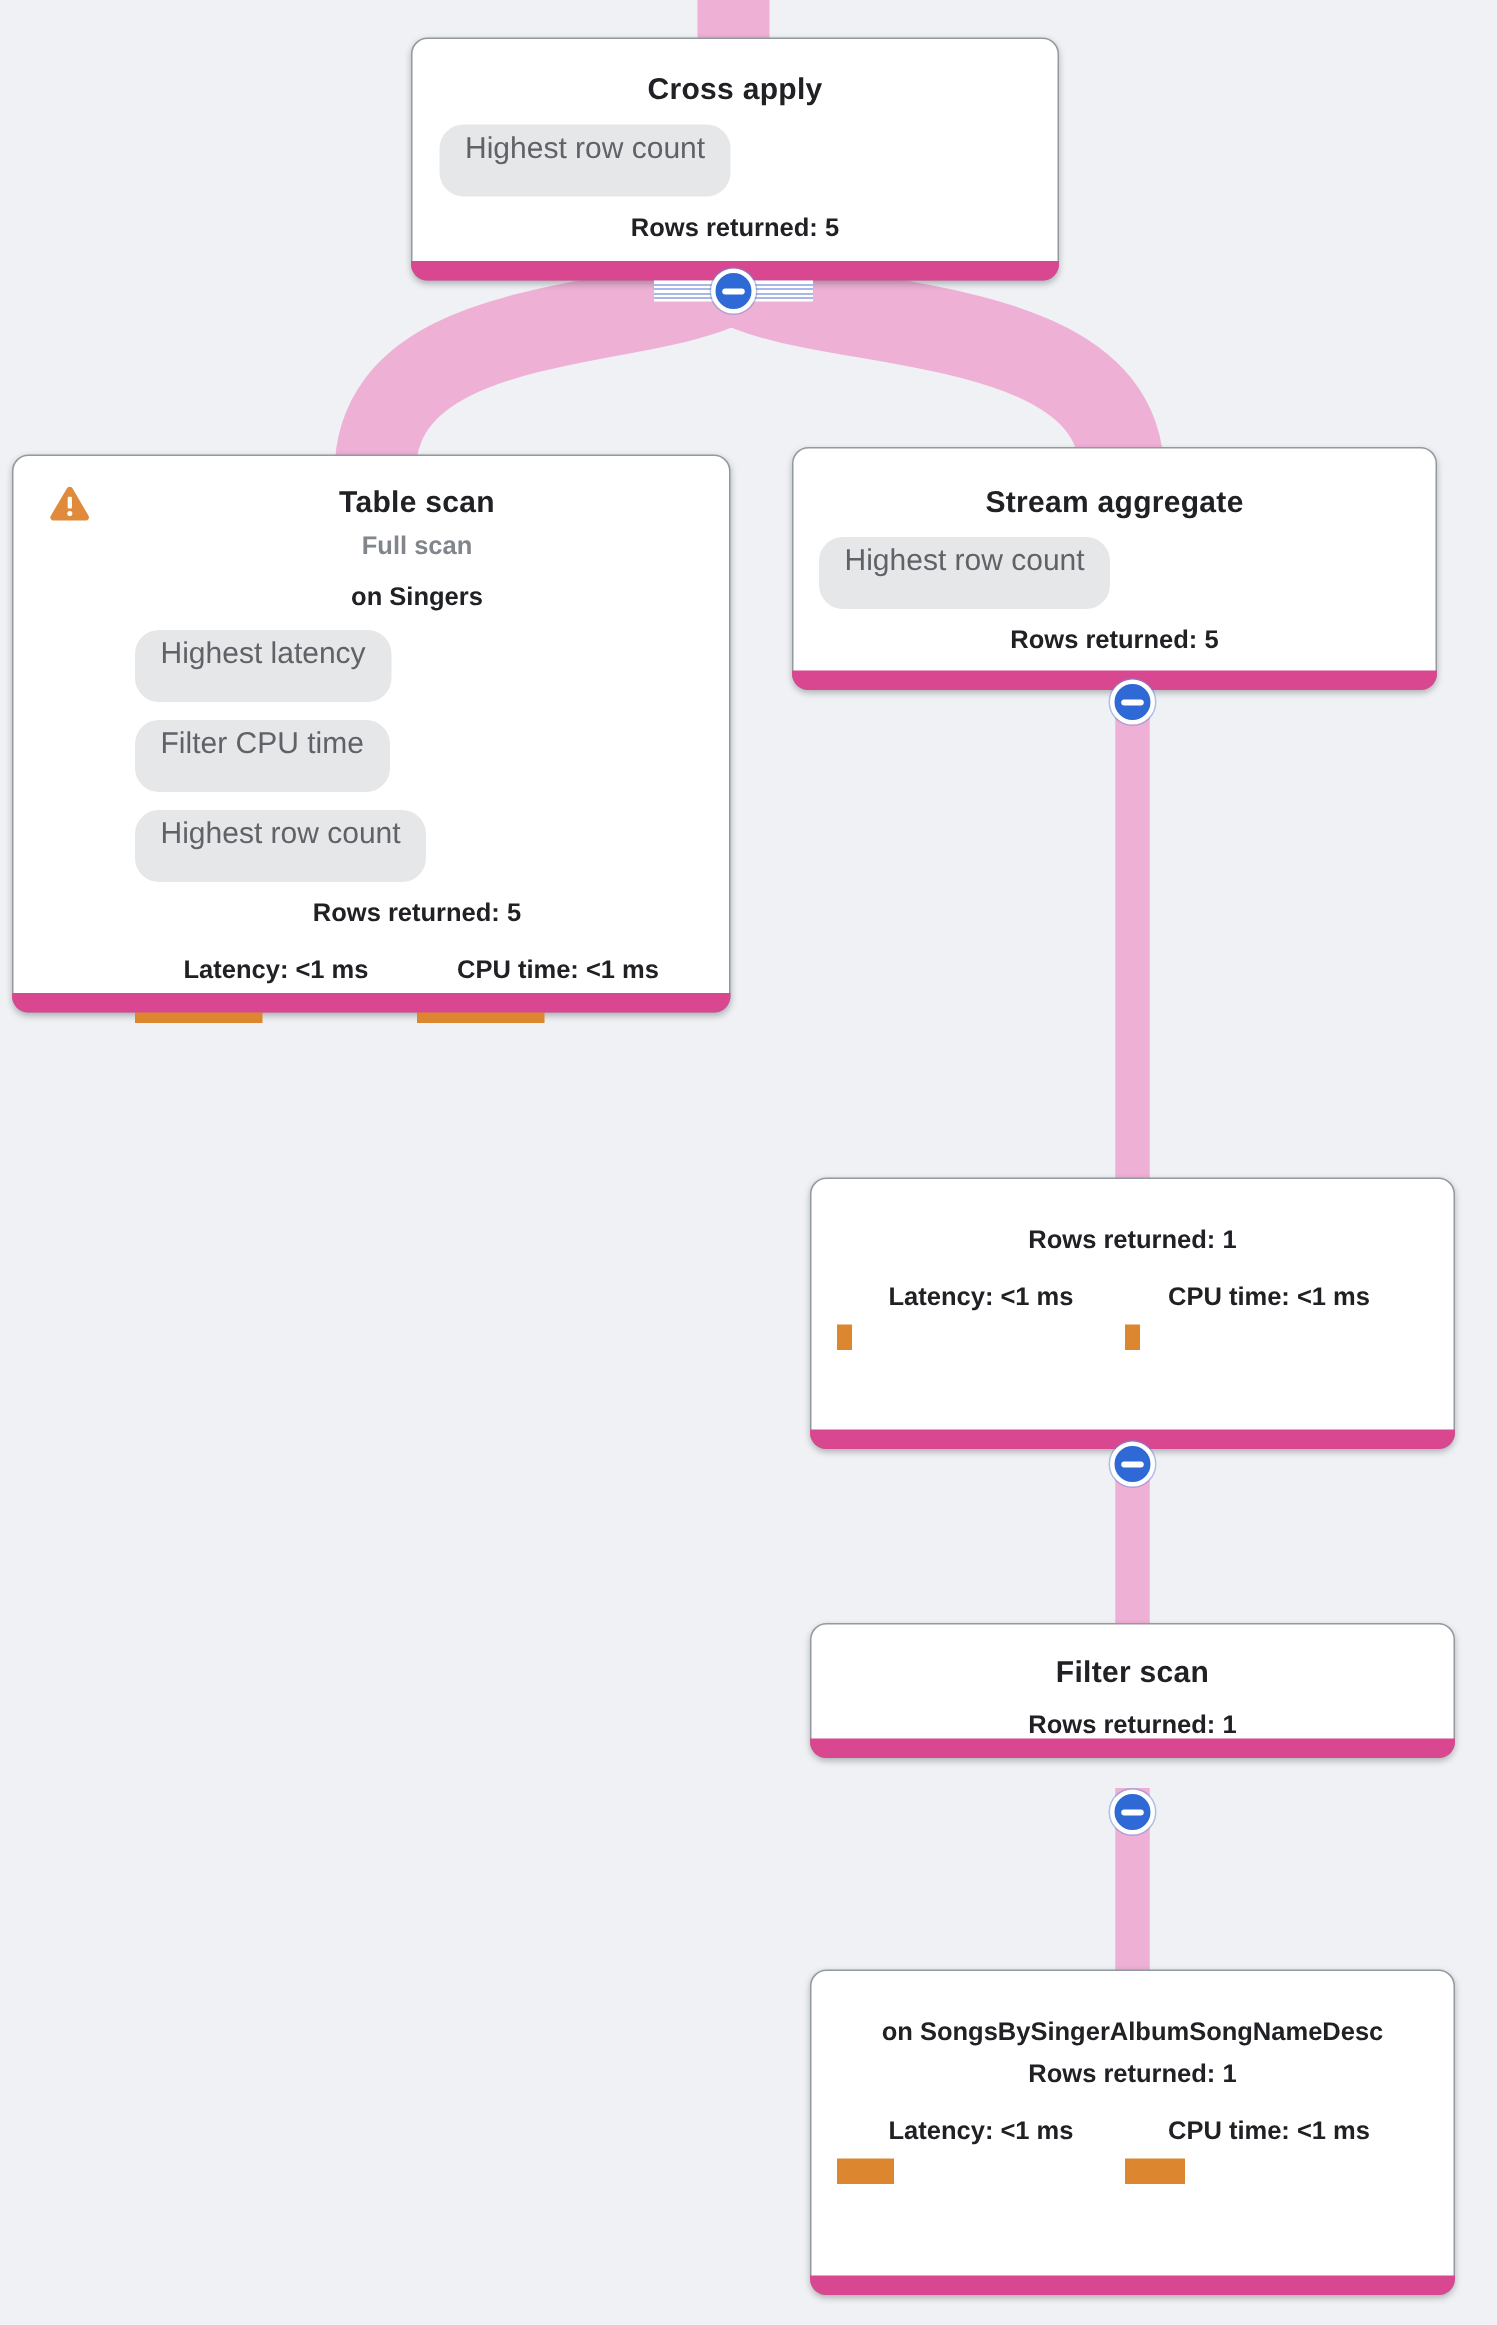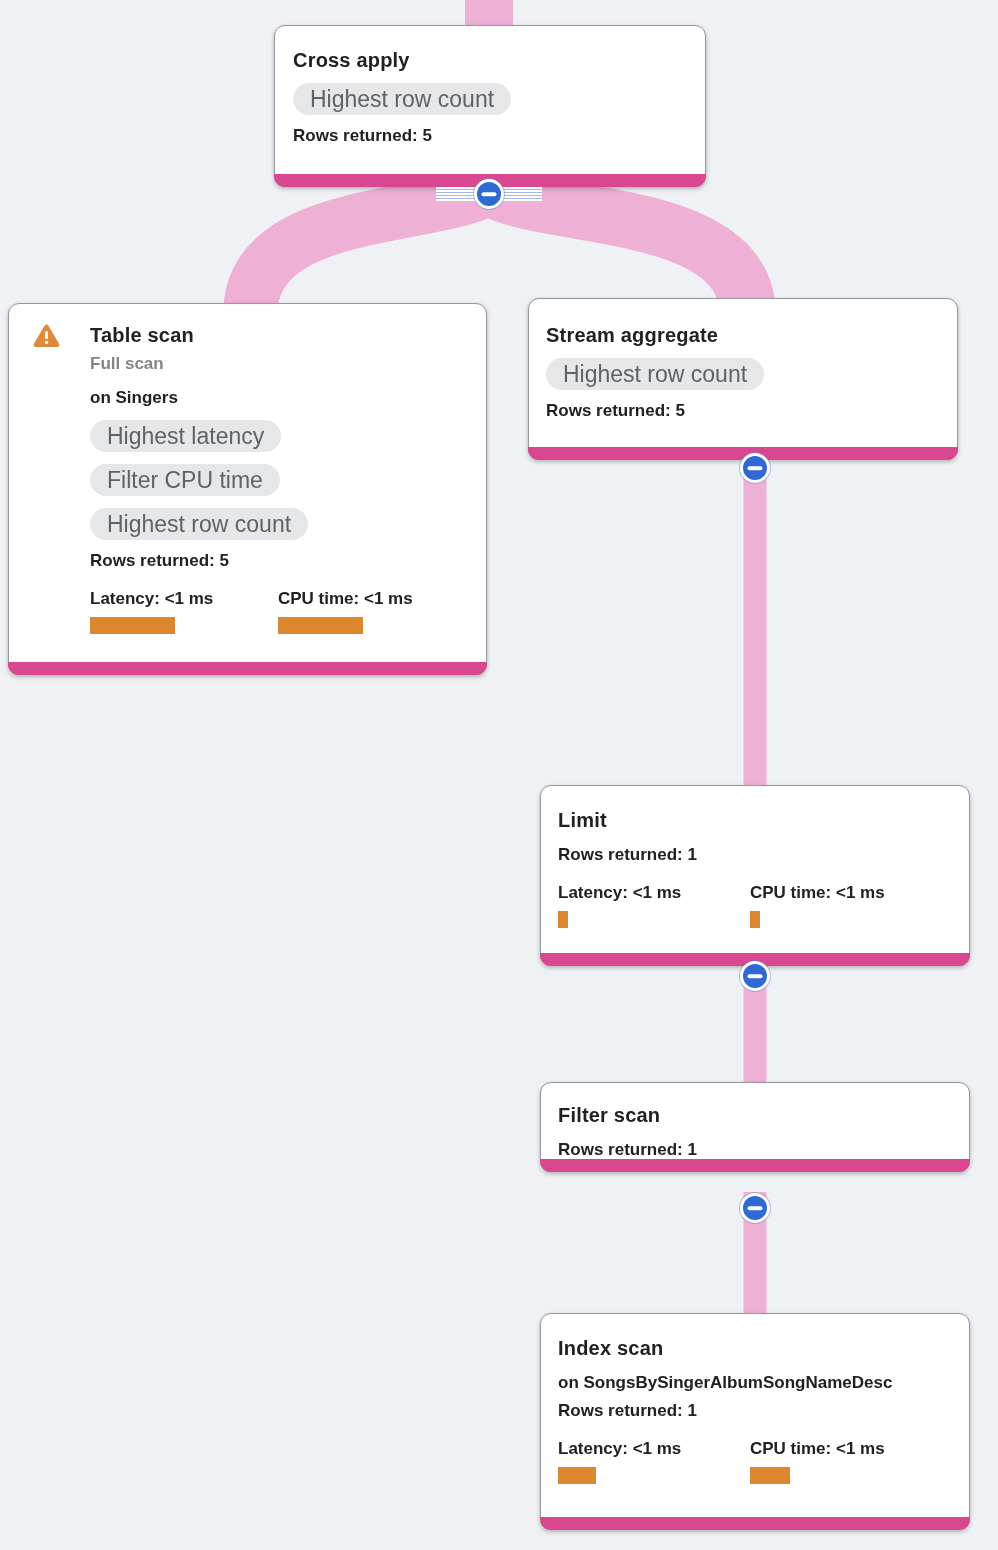--- a/index.html
+++ b/index.html
@@ -1,42 +1,42 @@
 <!DOCTYPE html>
 <html style="--canvas-bg: #eff1f4; --accent-bar: #d8478f; --edge: #eeb0d5; --metric-bar: #dd8630; --collapse-button: #2e69d5; --badge-bg: #e6e7e9; --badge-text: #5f6368; --title-text: #202124; --body-text: #202124; --muted-text: #80868b; --warning: #e08a3c; --stripe-line: #a9b7e8;"><head>
 <meta charset="utf-8">
 <style>
   * { margin:0; padding:0; box-sizing:border-box; }
   html,body { font-family:"Liberation Sans", sans-serif; }
   .canvas {
     position:relative; width:998px; height:1550px;
-    background:var(--canvas-bg,#eff1f4); overflow:hidden;
+    background:var(--canvas-bg,#eff1f4); overflow:hidden;text-align:center;
   }
   svg.edges { position:absolute; left:0; top:0; z-index:0; }
   .edge { fill:none; stroke:var(--edge,#eeb0d5); stroke-linecap:butt; }
 
   .node {
     position:absolute; background:#fff;
     border:1px solid #94999f; border-radius:11px;
     box-shadow:0 2px 4px rgba(60,64,67,.35);
     z-index:2;
   }
   .accent-bar {
     position:absolute; left:-1px; right:-1px; bottom:-1px; height:13px;
     background:var(--accent-bar,#d8478f);
     border-radius:0 0 11px 11px;
   }
   .node-title { font-size:20px; font-weight:bold; color:var(--title-text,#202124); line-height:28px; letter-spacing:.2px; }
   .line  { font-size:17px; color:var(--body-text,#202124); line-height:26px;font-weight:bold; }
   .muted { color:var(--muted-text,#80868b); }
   .badges { display:flex; flex-direction:column; align-items:flex-start; gap:12px; margin-top:9px; }
   .badge {
-    display:inline-block; height:32px; line-height:32px; padding:0 17px;
+    display:inline-block; height:48px; line-height:32px; padding:0 17px;
     background:var(--badge-bg,#e6e7e9); color:var(--badge-text,#5f6368);
-    border-radius:16px; font-size:23px; white-space:nowrap;
+    border-radius:16px; font-size:20px; white-space:nowrap;
   }
   .rows { margin-top:8px; }
   .metrics { display:flex; margin-top:12px; }
   .metric { width:192px; }
   .metric-bar { height:17px; margin-top:5px; background:var(--metric-bar,#dd8630); }
 
   
   #node-cross-apply      { left:274px; top:25px;   width:432px; height:162px; padding:20px 18px; }
   #node-table-scan       { left:8px;   top:303px;  width:479px; height:372px; padding:17px 20px 0 40px; }
   #node-stream-aggregate { left:528px; top:298px;  width:430px; height:162px; padding:22px 17px; }
@@ -130,21 +130,20 @@
   <div class="node" id="node-stream-aggregate">
     <div class="node-title">Stream aggregate</div>
     <div class="badges">
       <span class="badge">Highest row count</span>
     </div>
     <div class="line rows">Rows returned: 5</div>
     <div class="accent-bar"></div>
   </div>
 
   <div class="node" id="node-limit">
-    <div class="node-title">Limit</div>
     <div class="line rows">Rows returned: 1</div>
     <div class="metrics">
       <div class="metric">
         <div class="line">Latency: &lt;1 ms</div>
         <div class="metric-bar" style="width: 10px;"></div>
       </div>
       <div class="metric">
         <div class="line">CPU time: &lt;1 ms</div>
         <div class="metric-bar" style="width: 10px;"></div>
       </div>
@@ -152,21 +151,20 @@
     <div class="accent-bar"></div>
   </div>
 
   <div class="node" id="node-filter-scan">
     <div class="node-title">Filter scan</div>
     <div class="line rows">Rows returned: 1</div>
     <div class="accent-bar"></div>
   </div>
 
   <div class="node" id="node-index-scan">
-    <div class="node-title">Index scan</div>
     <div class="line" style="margin-top:8px">on SongsBySingerAlbumSongNameDesc</div>
     <div class="line" style="margin-top:2px">Rows returned: 1</div>
     <div class="metrics">
       <div class="metric">
         <div class="line">Latency: &lt;1 ms</div>
         <div class="metric-bar" style="width: 38px;"></div>
       </div>
       <div class="metric">
         <div class="line">CPU time: &lt;1 ms</div>
         <div class="metric-bar" style="width: 40px;"></div>

